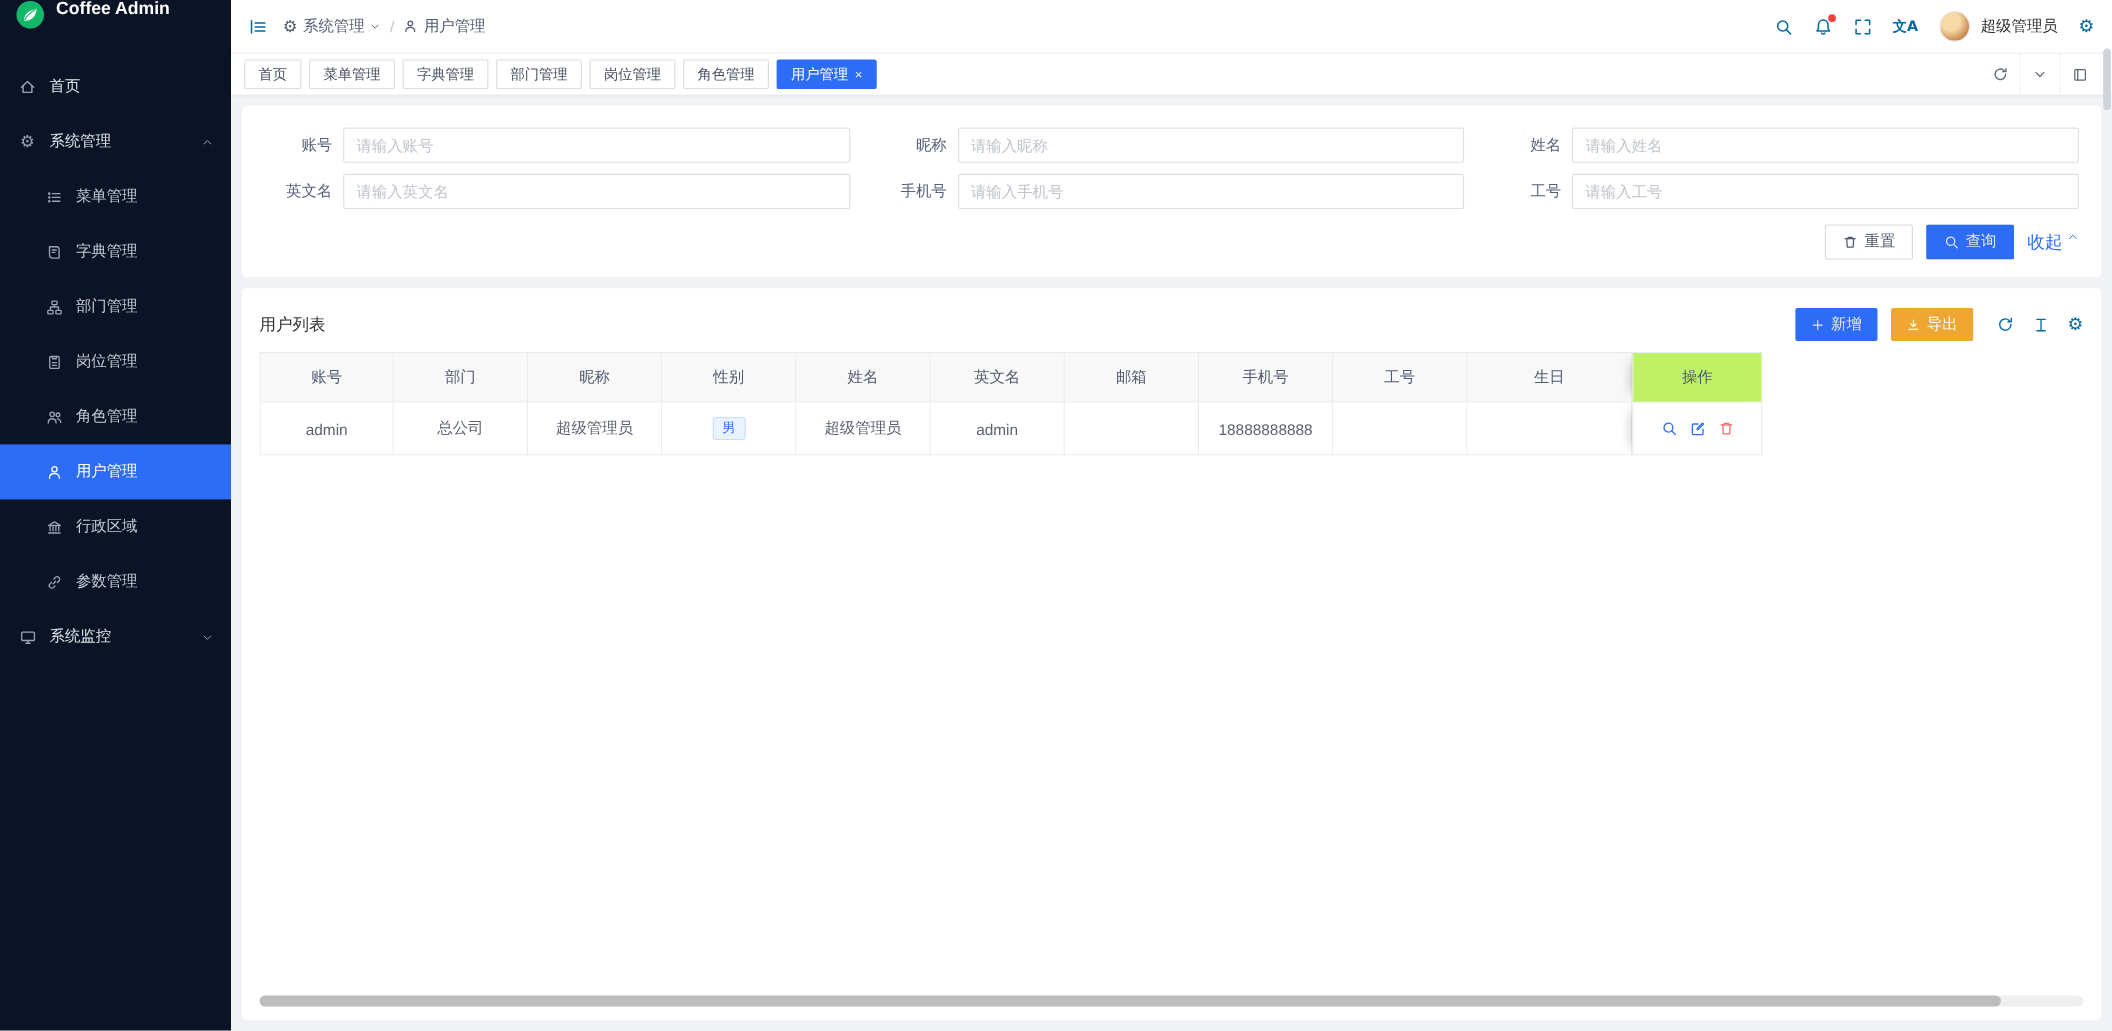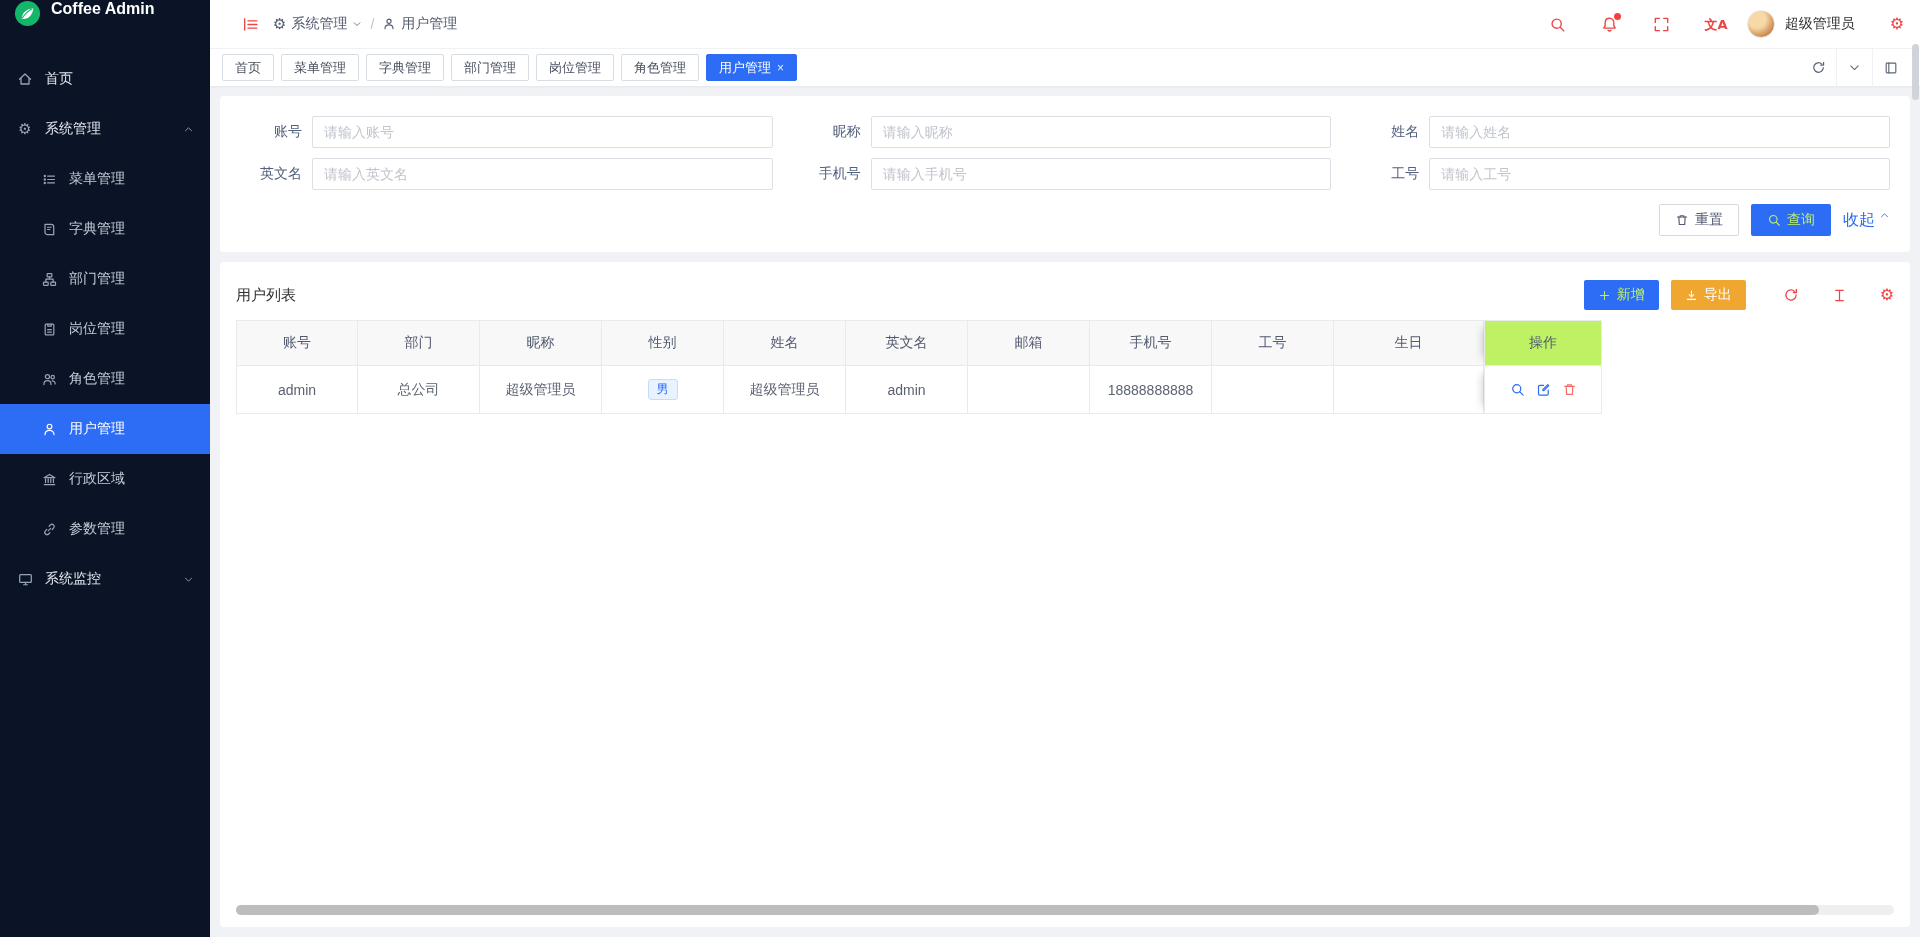--- a/index.html
+++ b/index.html
@@ -20,21 +20,21 @@
   .submenu .menu-item { padding-left:40px; color:#c3cbd6; }
   .menu-item.active { background:#2d6cf5; color:#ffffff; }
   .menu-item.active .mi-icon { color:#ffffff; }
   .mi-chev { margin-left:auto; color:#9aa5b5; }
 
   
   .main-col { flex:1; min-width:0; display:flex; flex-direction:column; }
 
   
   .topbar { height:48px; background:#ffffff; display:flex; align-items:center; padding:0 16px; gap:14px; flex-shrink:0; }
-  .icon-btn { display:flex; align-items:center; justify-content:center; color:#ef4444; cursor:pointer;margin-left:16px; }
+  .icon-btn { display:flex; align-items:center; justify-content:center; color:#0369a1; cursor:pointer; }
   .breadcrumb { display:flex; align-items:center; gap:8px; font-size:14px; color:#515a6e; }
   .crumb { display:flex; align-items:center; gap:5px; cursor:pointer; }
   .crumb-sep { color:#c0c4cc; }
   .topbar-right { margin-left:auto; display:flex; align-items:center; gap:19px; }
   .bell-wrap { position:relative; }
   .bell-dot { position:absolute; top:-3px; right:-3px; width:7px; height:7px; border-radius:50%; background:#f53f3f; }
   .avatar { width:28px; height:28px; border-radius:50%; background:radial-gradient(circle at 35% 32%, #f6d9a7 0 35%, #cf9054 70%, #8c5a2e); border:1px solid #e8e8e8; }
   .username { font-size:14px; color:#303133; margin-left:-9px; }
 
   
@@ -68,21 +68,21 @@
   
   .search-card { background:#fff; border-radius:4px; padding:20px 20px 16px; flex-shrink:0; }
   .form-grid { display:grid; grid-template-columns:repeat(3,1fr); column-gap:26px; row-gap:10px; }
   .form-item { display:flex; align-items:center; min-width:0; }
   .form-label { width:72px; flex-shrink:0; text-align:right; padding-right:10px; font-size:14px; color:#54607c; white-space:nowrap; }
   .form-input { flex:1; min-width:0; height:32px; border:1px solid #dcdfe6; border-radius:2px; padding:0 11px; font-size:14px; color:#303133; outline:none; }
   .form-input::placeholder { color:#c0c4cc; }
   .form-actions { display:flex; align-items:center; justify-content:flex-end; gap:12px; margin-top:14px; }
   .btn { height:32px; display:inline-flex; align-items:center; gap:6px; padding:0 15px; border-radius:2px; font-size:14px; border:1px solid transparent; cursor:pointer; background:#fff; white-space:nowrap; }
   .btn-plain { border-color:#d6d9de; color:#515a6e; }
-  .btn-primary { background:#2d6cf5; color:#bef264; }
+  .btn-primary { background:#2d6cf5; color:#e5e5e5; }
   .btn-warning { background:#f0a732; color:#fff; }
   .btn-sm { height:30px; padding:0 13px; }
   .link-collapse { display:inline-flex; align-items:flex-start; gap:4px; color:#2d6cf5; font-size:16px; cursor:pointer; }
 
   
   .list-card { flex:1; min-height:0; background:#fff; border-radius:4px; padding:12px 16px; display:flex; flex-direction:column; }
   .list-header { height:42px; display:flex; align-items:center; flex-shrink:0; }
   .list-title { font-size:15px; font-weight:500; color:#303133; }
   .list-actions { margin-left:auto; display:flex; align-items:center; gap:12px; }
   .tool-icons { display:flex; align-items:center; gap:17px; margin-left:9px; color:#515a6e; }

